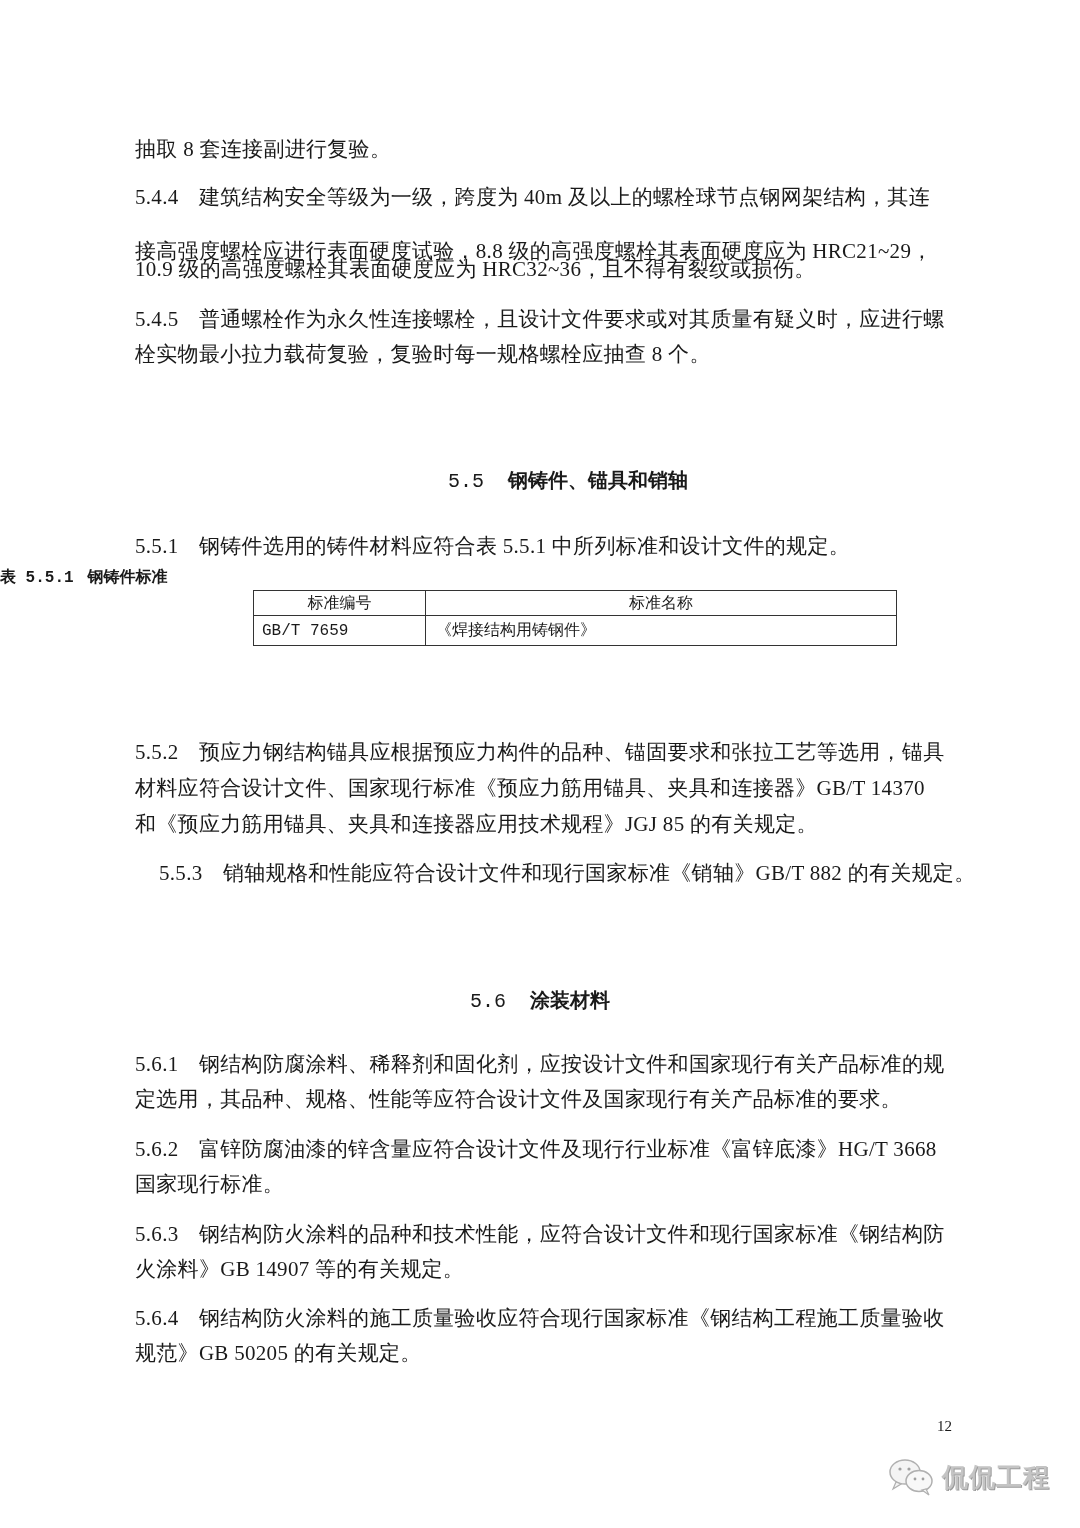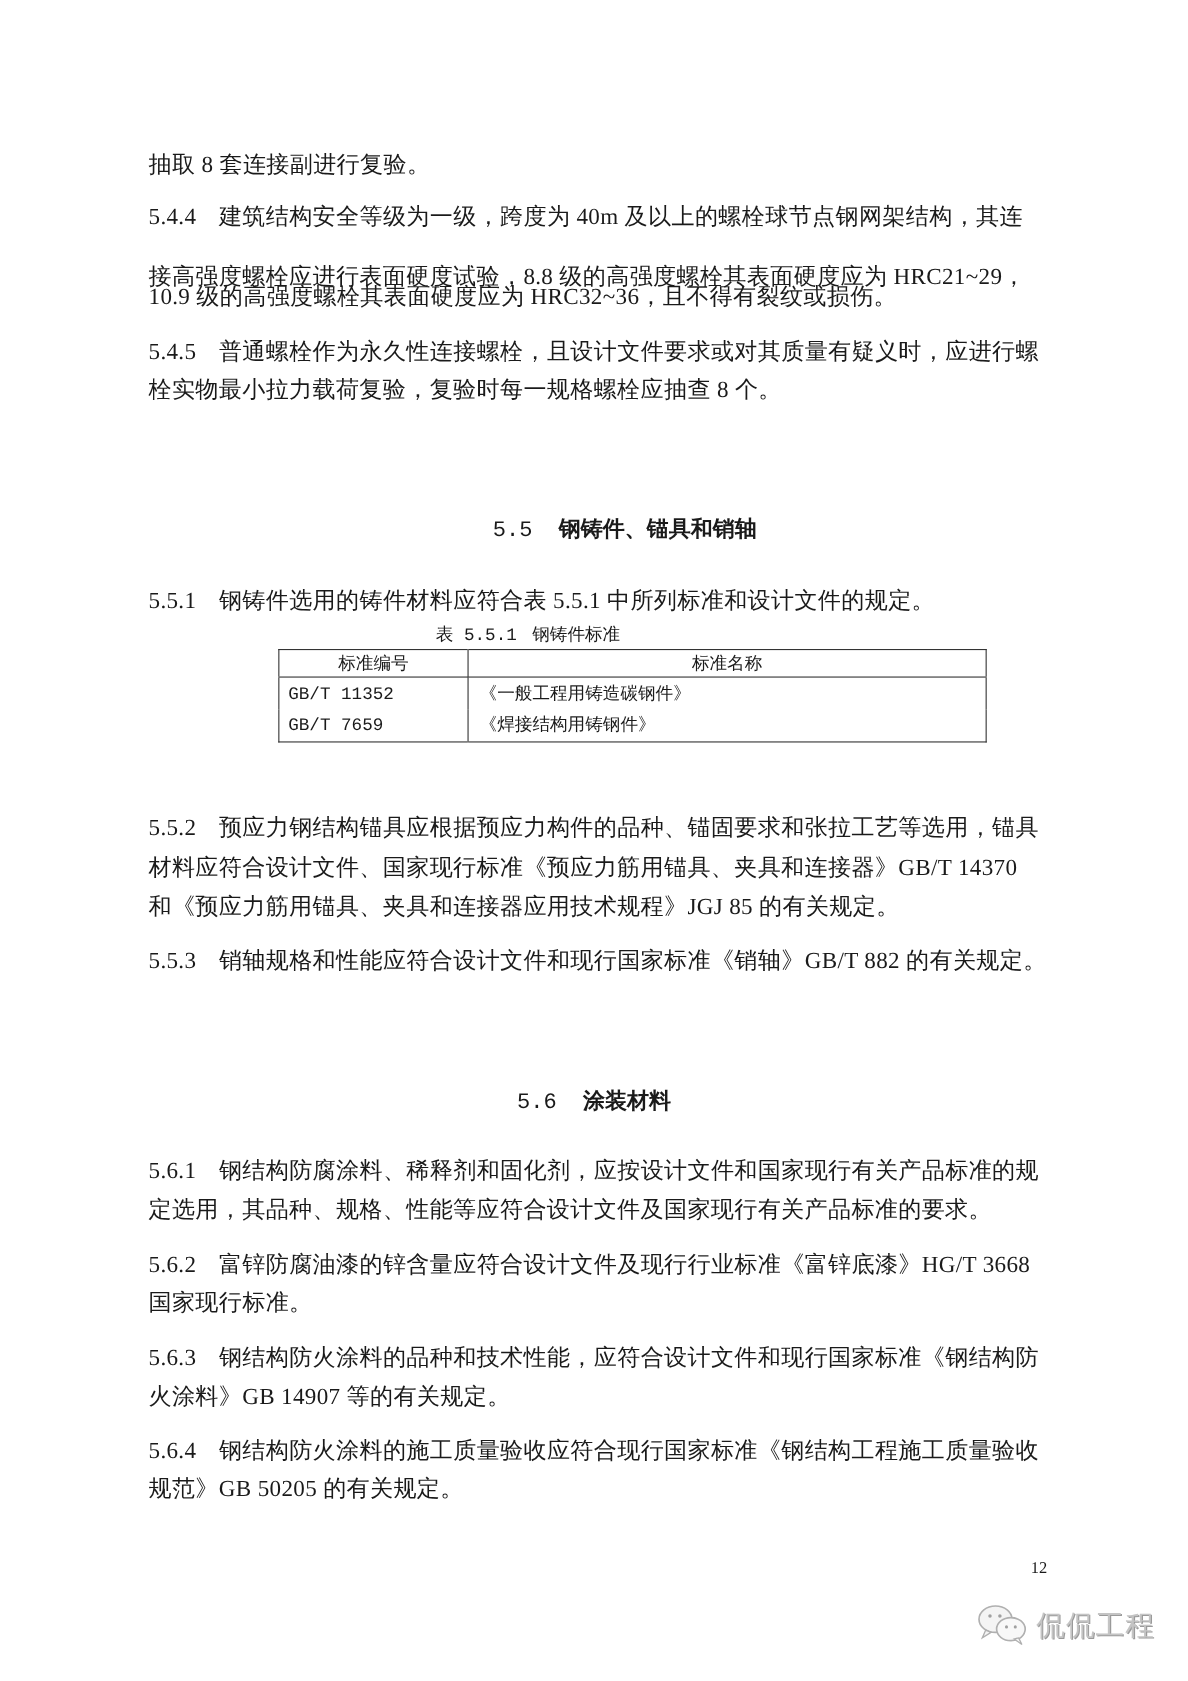--- a/index.html
+++ b/index.html
@@ -39,24 +39,23 @@
     }
     .heading .hnum {
       font-family: "Liberation Mono", "DejaVu Sans Mono", monospace;
       font-weight: normal;
       margin-right: 24px;
     }
     .table-caption {
       position: absolute;
       left: 0;
       width: 960px;
-      text-align: center;
       font-family: "DejaVu Sans", "Liberation Sans", sans-serif;
       font-size: 16px;
-      font-weight: normal;
+      font-weight: bold;
       line-height: 20px;
       top: 567px;
     }
     .table-caption .tnum {
       font-family: "Liberation Mono", "DejaVu Sans Mono", monospace;
       margin-right: 14px;
     }
     table.std {
       position: absolute;
       left: 253px;
@@ -95,20 +94,21 @@
       top: 1418px;
       font-size: 15px;
     }
     .watermark {
       position: absolute;
       left: 888px;
       top: 1458px;
       display: flex;
       align-items: center;
       color: #b8b8b8;
+      font-weight: bold;
     }
     .watermark svg { display: block; }
     .watermark-text {
       font-family: "DejaVu Sans", "Liberation Sans", sans-serif;
       font-size: 26px;
       color: #c4c4c4;
       margin-left: 8px;
       letter-spacing: 1px;
       text-shadow: 1px 1px 0 #9a9a9a;
     }
@@ -133,35 +133,31 @@
 
 <table class="std">
   <thead>
     <tr>
       <th class="c1">标准编号</th>
       <th>标准名称</th>
     </tr>
   </thead>
   <tbody>
     <tr>
-      <td class="code">GB/T 11352</td>
-      <td class="name">《一般工程用铸造碳钢件》</td>
-    </tr>
-    <tr>
       <td class="code">GB/T 7659</td>
       <td class="name">《焊接结构用铸钢件》</td>
     </tr>
   </tbody>
 </table>
 
 <div class="line" style="top:740px;"><span class="clause-num">5.5.2</span><span>预应力钢结构锚具应根据预应力构件的品种、锚固要求和张拉工艺等选用，锚具</span></div>
 <div class="line" style="top:776px;">材料应符合设计文件、国家现行标准《预应力筋用锚具、夹具和连接器》GB/T  14370</div>
 <div class="line" style="top:812px;">和《预应力筋用锚具、夹具和连接器应用技术规程》JGJ 85 的有关规定。</div>
 
-<div class="line" style="top:861px;"><span class="clause-num">5.5.3</span><span>销轴规格和性能应符合设计文件和现行国家标准《销轴》GB/T 882 的有关规定。</span></div>
+<div class="line" style="top:861px;margin-left:24px;"><span class="clause-num">5.5.3</span><span>销轴规格和性能应符合设计文件和现行国家标准《销轴》GB/T 882 的有关规定。</span></div>
 
 <div class="heading" style="top:988px;"><span class="hnum">5.6</span><span>涂装材料</span></div>
 
 <div class="line" style="top:1052px;"><span class="clause-num">5.6.1</span><span>钢结构防腐涂料、稀释剂和固化剂，应按设计文件和国家现行有关产品标准的规</span></div>
 <div class="line" style="top:1087px;">定选用，其品种、规格、性能等应符合设计文件及国家现行有关产品标准的要求。</div>
 
 <div class="line" style="top:1137px;"><span class="clause-num">5.6.2</span><span>富锌防腐油漆的锌含量应符合设计文件及现行行业标准《富锌底漆》HG/T 3668</span></div>
 <div class="line" style="top:1172px;">国家现行标准。</div>
 
 <div class="line" style="top:1222px;"><span class="clause-num">5.6.3</span><span>钢结构防火涂料的品种和技术性能，应符合设计文件和现行国家标准《钢结构防</span></div>

